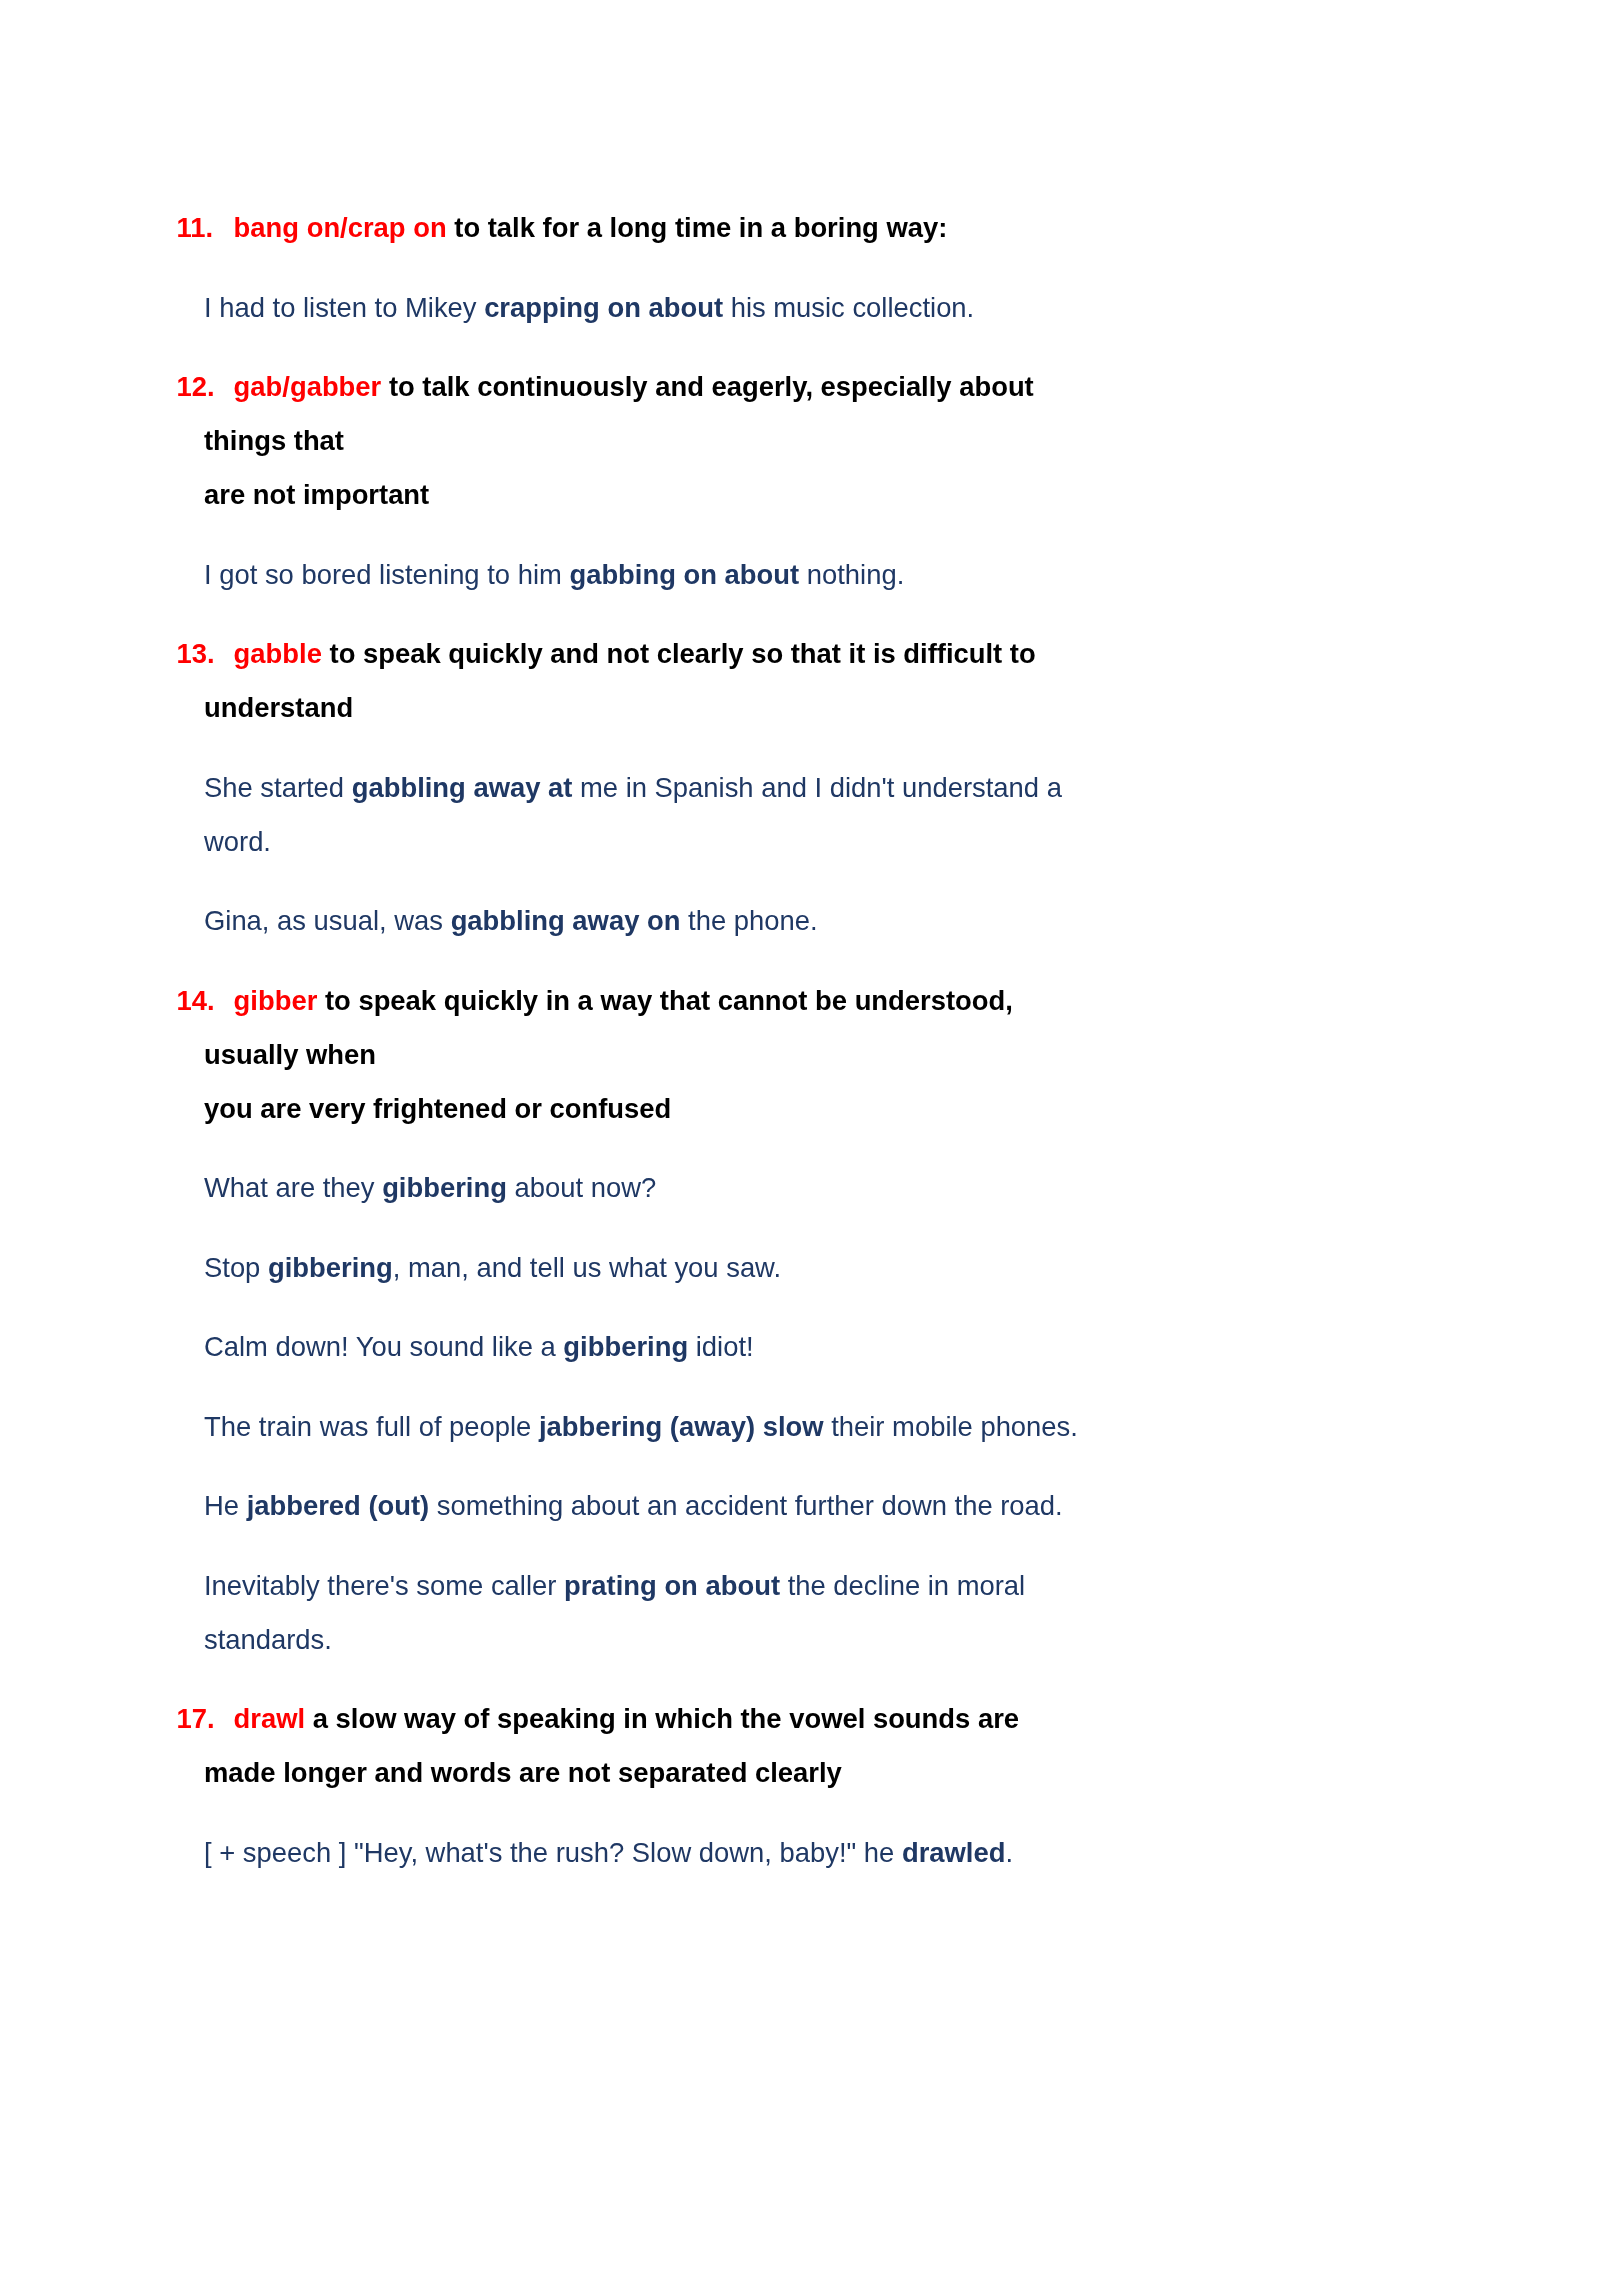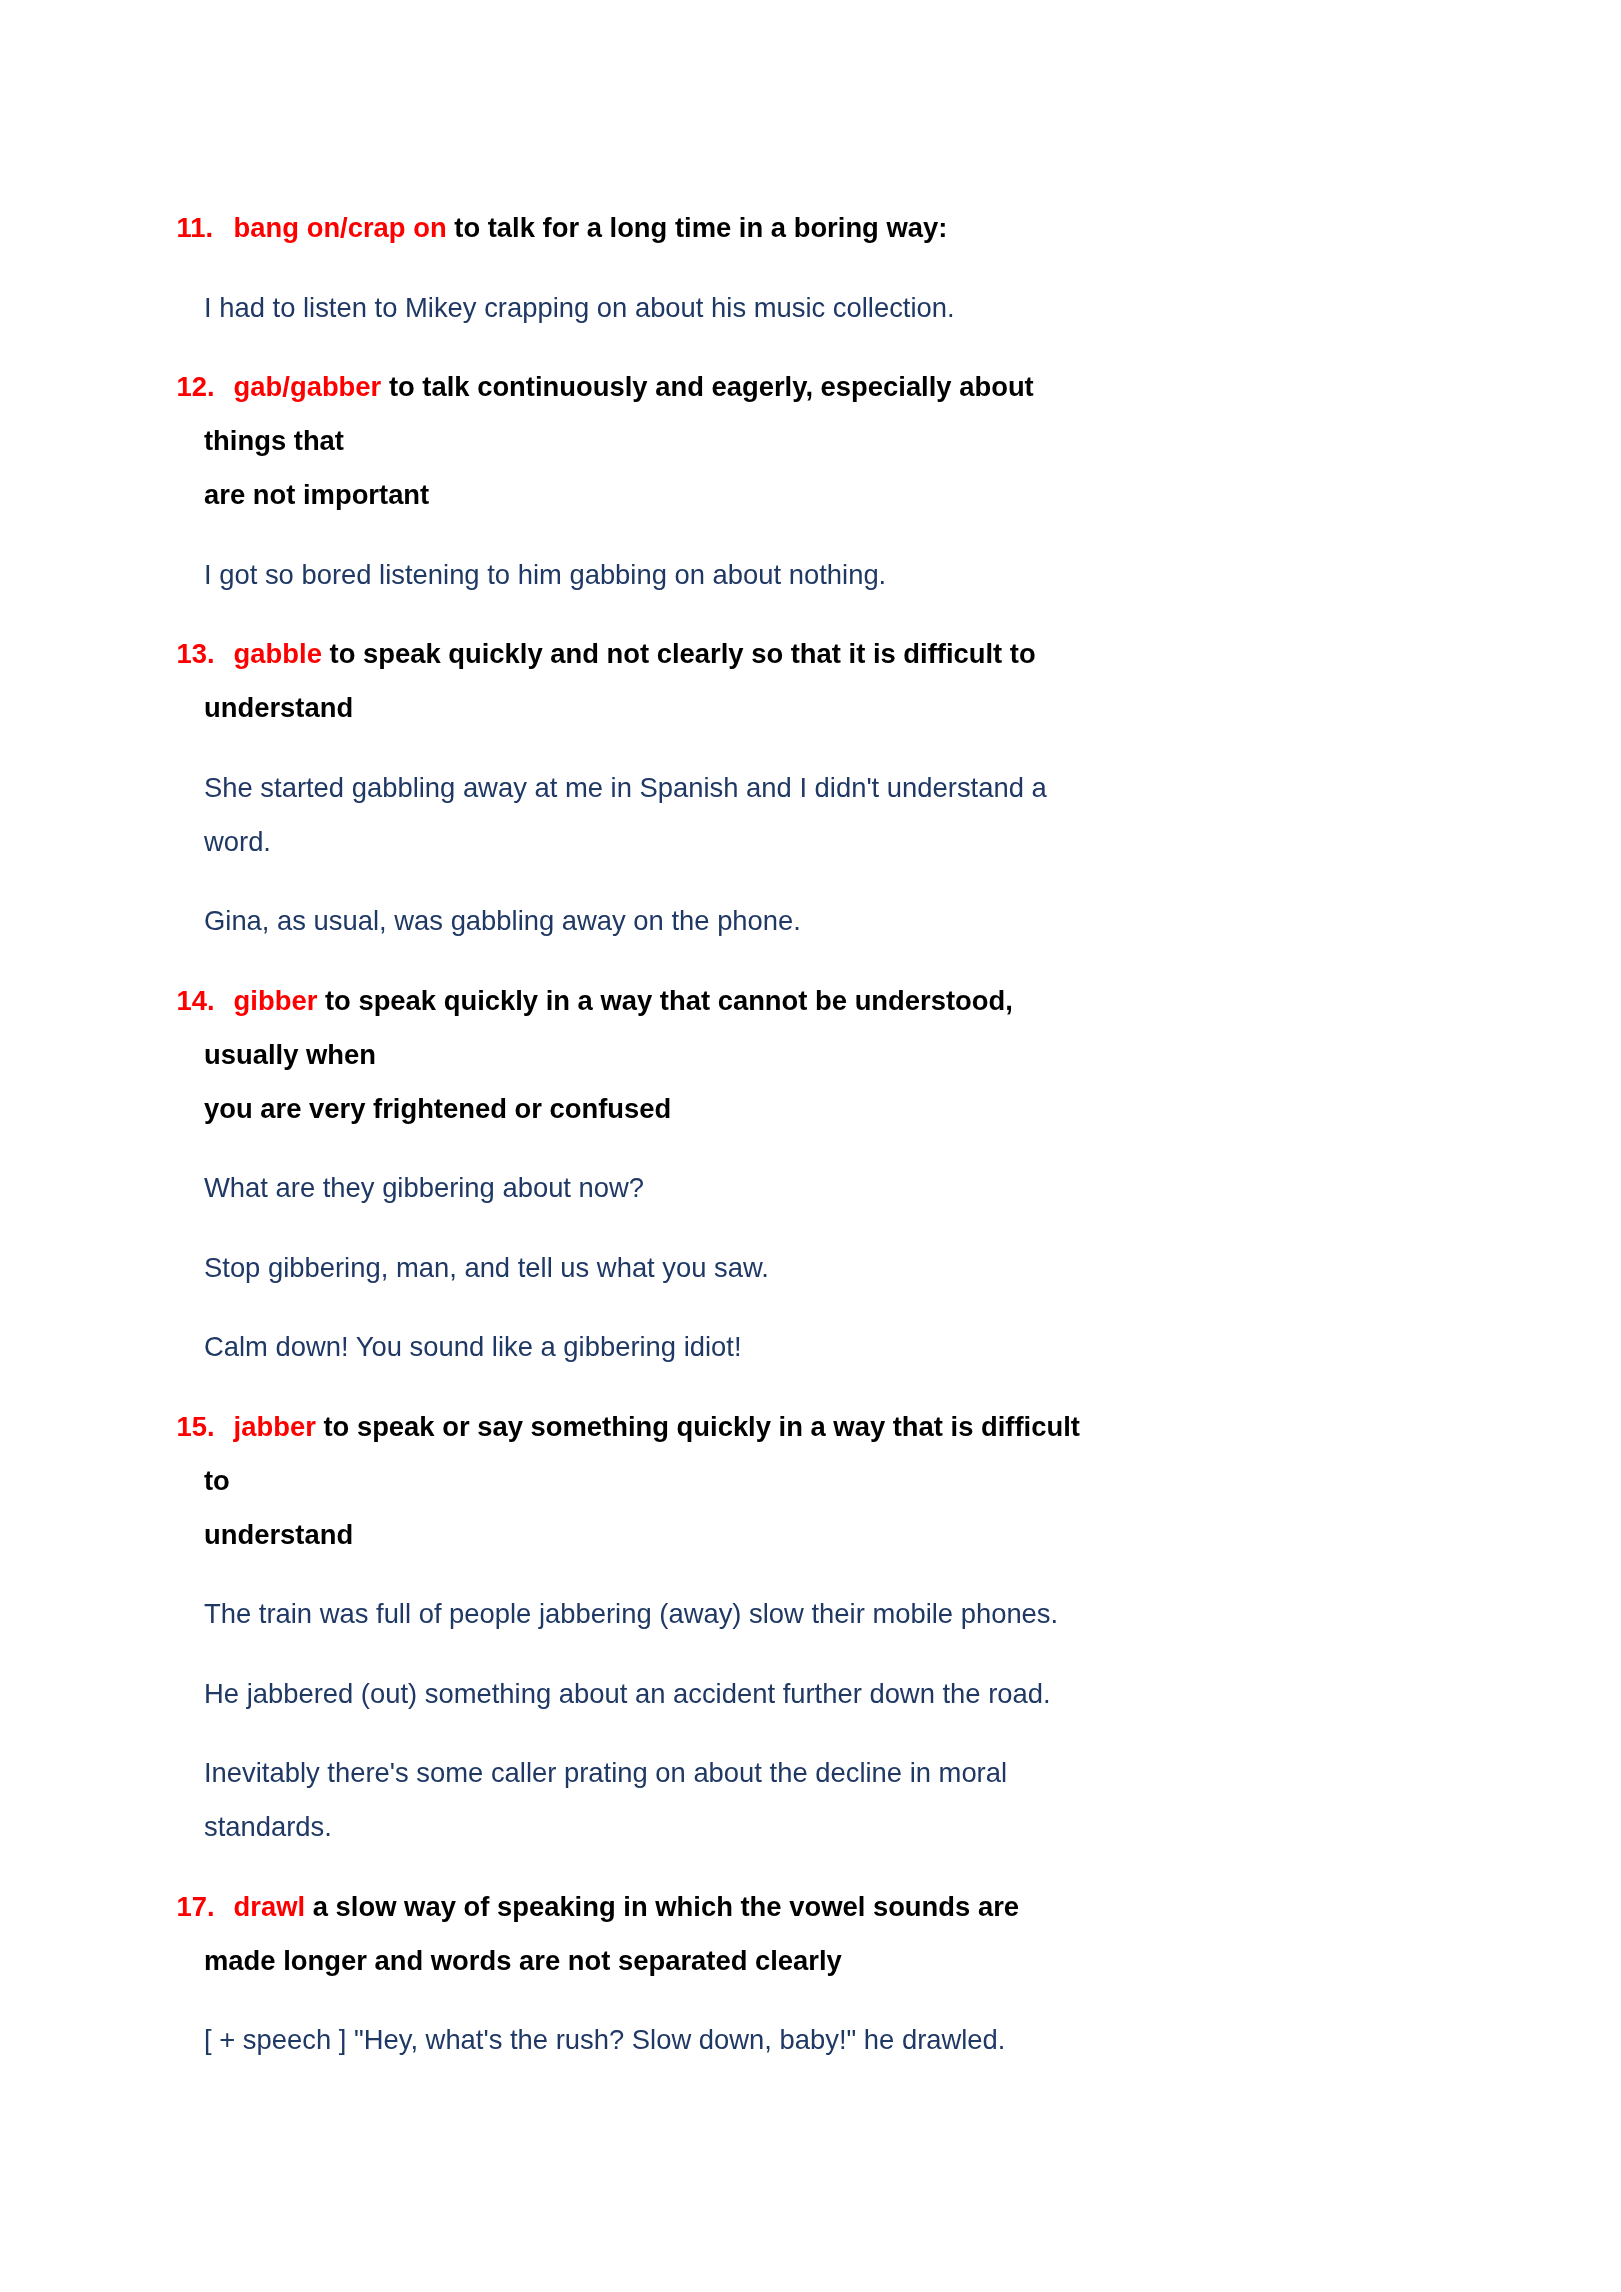--- a/index.html
+++ b/index.html
@@ -38,21 +38,21 @@
     text-indent: 0;
     color: var(--c-term, #ff0000);
   }
   .term { color: var(--c-term, #ff0000); }
   .deft { color: var(--c-def, #000000); }
   .example {
     margin-left: 43px;
     font-weight: normal;
     color: var(--c-ex, #1f3864);
   }
-  .example .bold { font-weight: normal; }
+  .example .bold { font-weight: bold; }
 </style>
 </head>
 <body>
 
 <div class="page">
   <main class="entries">
       <section class="entry">
         <p class="defn"><span class="num">11.</span><span class="term">bang on/crap on</span> <span class="deft">to talk for a long time in a boring way:</span></p>
         <p class="example"><span class="reg">I had to listen to Mikey </span><span class="bold">crapping on about</span><span class="reg"> his music collection.</span></p>
       </section>
@@ -65,21 +65,20 @@
         <p class="example"><span class="reg">She started </span><span class="bold">gabbling away at</span><span class="reg"> me in Spanish and I didn't understand a word.</span></p>
         <p class="example"><span class="reg">Gina, as usual, was </span><span class="bold">gabbling away on</span><span class="reg"> the phone.</span></p>
       </section>
       <section class="entry">
         <p class="defn"><span class="num">14.</span><span class="term">gibber</span> <span class="deft">to speak quickly in a way that cannot be understood, usually when</span><br><span class="deft">you are very frightened or confused</span></p>
         <p class="example"><span class="reg">What are they </span><span class="bold">gibbering</span><span class="reg"> about now?</span></p>
         <p class="example"><span class="reg">Stop </span><span class="bold">gibbering</span><span class="reg">, man, and tell us what you saw.</span></p>
         <p class="example"><span class="reg">Calm down! You sound like a </span><span class="bold">gibbering</span><span class="reg"> idiot!</span></p>
       </section>
       <section class="entry">
-        <p class="defn"><span class="num">15.</span><span class="term">jabber</span> <span class="deft">to speak or say something quickly in a way that is difficult to</span><br><span class="deft">understand</span></p>
         <p class="example"><span class="reg">The train was full of people </span><span class="bold">jabbering (away) slow</span><span class="reg"> their mobile phones.</span></p>
         <p class="example"><span class="reg">He </span><span class="bold">jabbered (out)</span><span class="reg"> something about an accident further down the road.</span></p>
       </section>
       <section class="entry">
         <p class="example"><span class="reg">Inevitably there's some caller </span><span class="bold">prating on about</span><span class="reg"> the decline in moral</span><br><span class="reg">standards.</span></p>
       </section>
       <section class="entry">
         <p class="defn"><span class="num">17.</span><span class="term">drawl</span> <span class="deft">a slow way of speaking in which the vowel sounds are</span><br><span class="deft">made longer and words are not separated clearly</span></p>
         <p class="example"><span class="reg">[ + speech ] "Hey, what's the rush? Slow down, baby!" he </span><span class="bold">drawled</span><span class="reg">.</span></p>
       </section>

